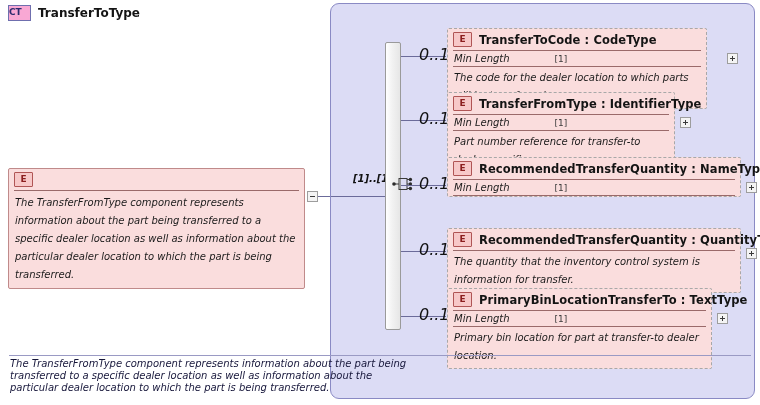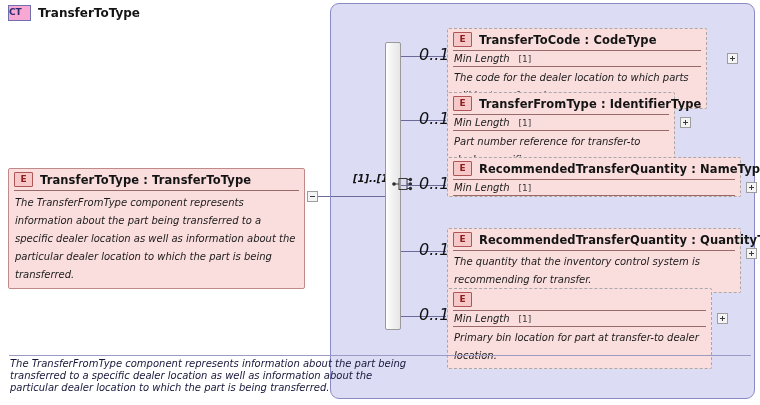--- a/index.html
+++ b/index.html
@@ -63,20 +63,21 @@
   .ebox .e-sep {
     height: 1px;
     background: #9a6a6a;
     margin: 0 5px;
   }
   .ebox .e-facet {
     display: flex;
     align-items: baseline;
     padding: 2px 6px 2px 6px;
     white-space: nowrap;
+    gap: 36px;
   }
   .ebox .e-facet .f-name {
     font-style: italic;
     font-size: 10px;
     color: #1a1a1a;
   }
   .ebox .e-facet .f-val {
     font-size: 9px;
     color: #3a3a3a;
     margin-left: 9px;
@@ -220,21 +221,20 @@
     height: 5px;
     background: #3a3a3a;
   }
 </style>
 </head>
 <body>
 
 <div class="ebox" id="root-ebox">
   <div class="ebox-head">
     <span class="e-badge">E</span>
-    <span class="e-title">TransferToType : TransferToType</span>
   </div>
   <div class="e-sep"></div>
   <div class="e-doc">The TransferFromType component represents information about the part being transferred to a specific dealer location as well as information about the particular dealer location to which the part is being transferred.</div>
 </div>
 
 <div class="toggle" id="root-toggle" style="left:307px; top:191px;"></div>
 
 <div class="hline" style="left:318px; top:196px; width:13px;"></div>
 
 <div id="ct-box"></div>
@@ -311,29 +311,30 @@
 <div class="toggle plus" style="left:746px; top:182px;"></div>
 
 <div class="hline" style="left:401px; top:251px; width:45px;"></div>
 <div class="card" style="left:419px; top:240px;">0..1</div>
 <div class="ebox dashed" style="left:447px; top:228px; width:294px;">
   <div class="ebox-head">
     <span class="e-badge">E</span>
     <span class="e-title">RecommendedTransferQuantity : QuantityType</span>
   </div>
   <div class="e-sep"></div>
-  <div class="e-doc">The quantity that the inventory control system is recommending for transfer.</div>
+  <div class="e-doc">The quantity that the inventory control system is information for transfer.</div>
 </div>
 <div class="toggle plus" style="left:746px; top:248px;"></div>
 
 <div class="hline" style="left:401px; top:316px; width:45px;"></div>
 <div class="card" style="left:419px; top:305px;">0..1</div>
 <div class="ebox dashed" style="left:447px; top:288px; width:265px;">
   <div class="ebox-head">
     <span class="e-badge">E</span>
+    <span class="e-title">PrimaryBinLocationTransferTo : TextType</span>
   </div>
   <div class="e-sep"></div>
   <div class="e-facet">
     <span class="f-name">Min Length</span>
     <span class="f-val">[1]</span>
   </div>
   <div class="e-sep"></div>
   <div class="e-doc">Primary bin location for part at transfer-to dealer location.</div>
 </div>
 <div class="toggle plus" style="left:717px; top:313px;"></div>

